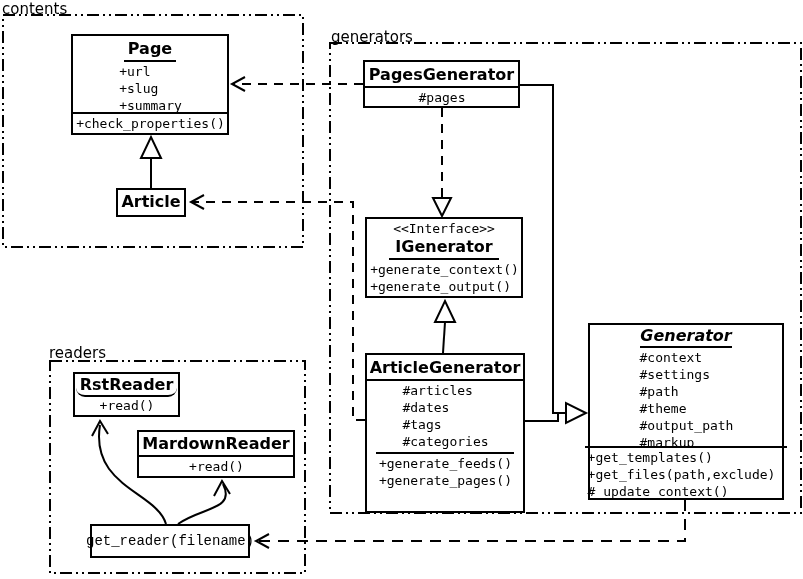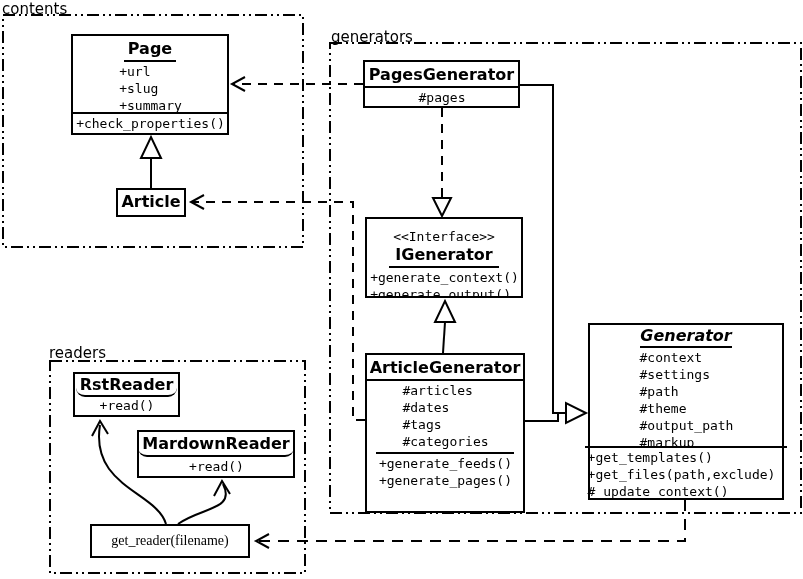--- a/index.html
+++ b/index.html
@@ -71,21 +71,21 @@
   .uml-section.methods-divider { border-top: 2px solid #000; }
   .member { white-space: nowrap; }
   .plain-box {
     position: absolute;
     background: #ffffff;
     border: 2px solid #000000;
     box-sizing: border-box;
     display: flex;
     align-items: center;
     justify-content: center;
-    font-family: Liberation Serif, serif;
+    font-family: Liberation Mono, monospace;
     font-size: 14px;
     color: #000;
   }
 </style>
 </head>
 <body>
 
 <div id="diagram">
 
   <svg id="connectors" viewBox="0 0 803 579" xmlns="http://www.w3.org/2000/svg">
@@ -143,21 +143,21 @@
   </div>
 
   <div class="uml-box" style="left:363px; top:60px; width:157px; height:48px;">
     <div class="uml-title with-divider">PagesGenerator</div>
     <div class="uml-section">
       <div class="member">#pages</div>
     </div>
   </div>
 
   <div class="uml-box" style="left:365px; top:217px; width:158px; height:81px;">
-    <div class="uml-title with-divider" style="padding-top:10px;">
+    <div class="uml-title with-divider" style="padding-top:2px;">
       <div class="uml-stereotype">&lt;&lt;Interface&gt;&gt;</div>
       <div>IGenerator</div>
     </div>
     <div class="uml-section">
       <div class="member">+generate_context()</div>
       <div class="member">+generate_output()</div>
     </div>
   </div>
 
   <div class="uml-box" style="left:365px; top:353px; width:160px; height:160px;">
@@ -192,21 +192,21 @@
   </div>
 
   <div class="uml-box" style="left:73px; top:372px; width:107px; height:45px;">
     <div class="uml-title with-divider" style="padding:1px 4px;border-radius:9px;">RstReader</div>
     <div class="uml-section" style="padding-top:0;">
       <div class="member">+read()</div>
     </div>
   </div>
 
   <div class="uml-box" style="left:137px; top:430px; width:158px; height:48px;">
-    <div class="uml-title with-divider" style="padding:2px 4px;border-radius:9px;">MardownReader</div>
+    <div class="uml-title with-divider" style="padding:2px 4px;">MardownReader</div>
     <div class="uml-section">
       <div class="member">+read()</div>
     </div>
   </div>
 
   <div class="plain-box" style="left:90px; top:524px; width:160px; height:34px;">
     <span>get_reader(filename)</span>
   </div>
 
 </div>

